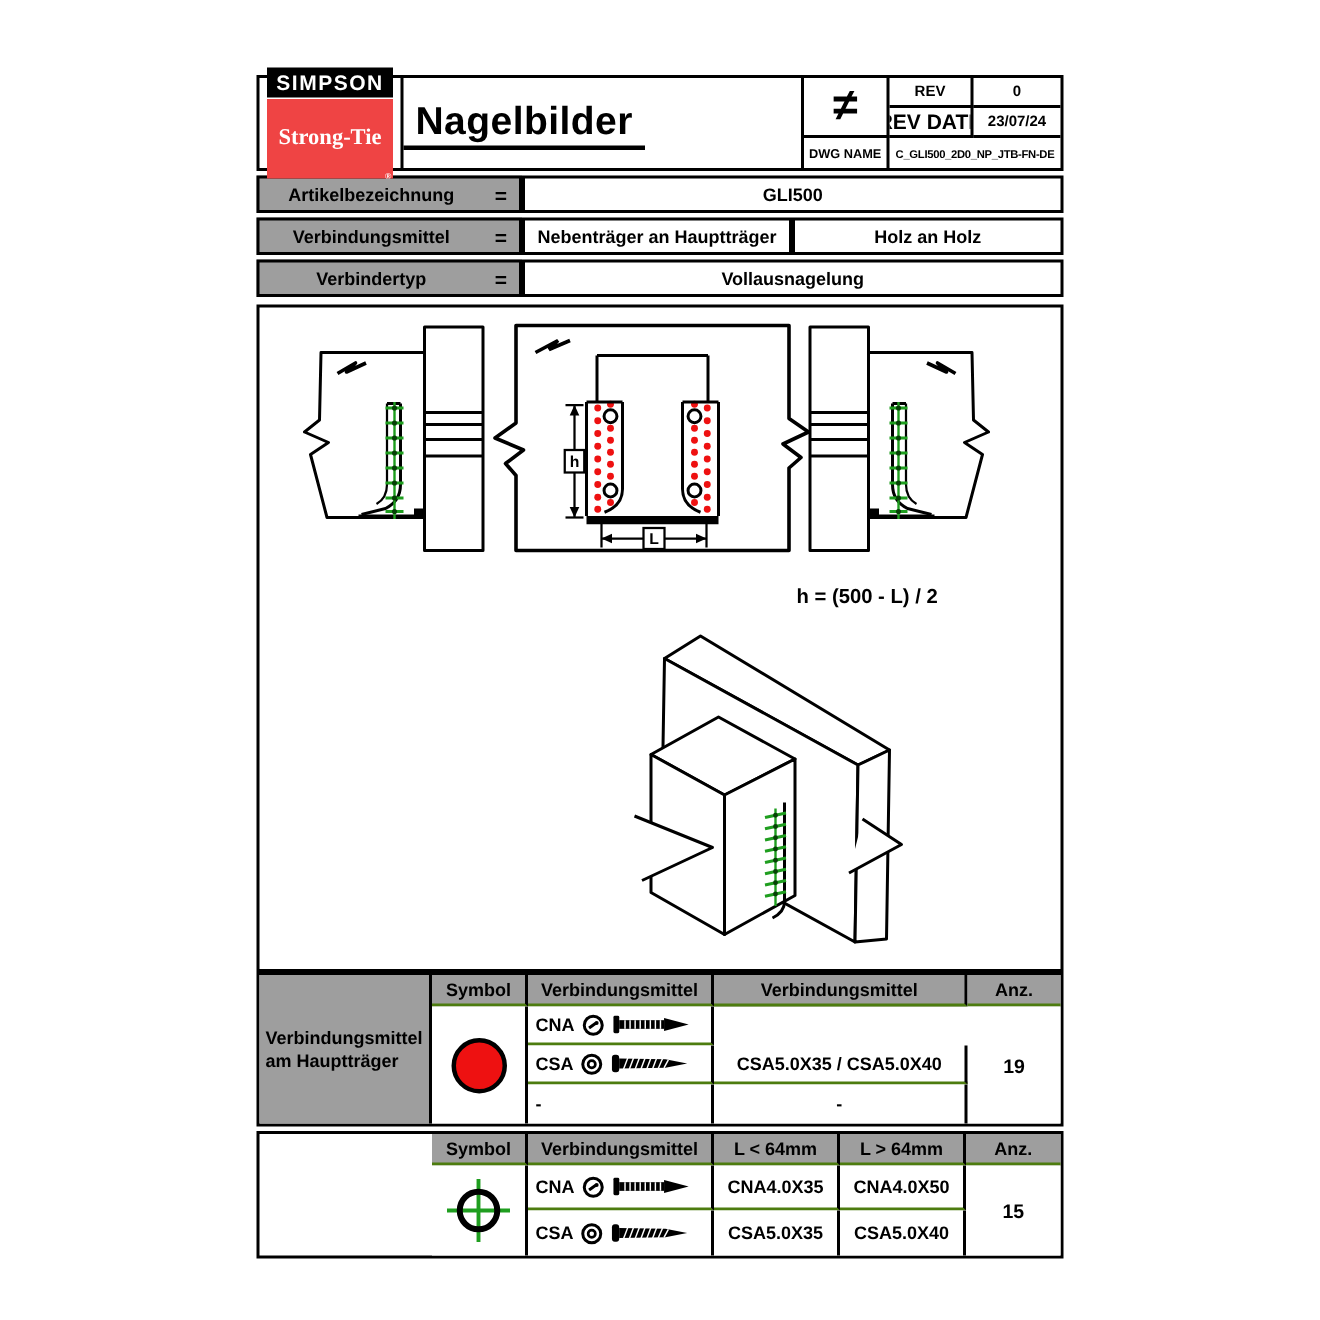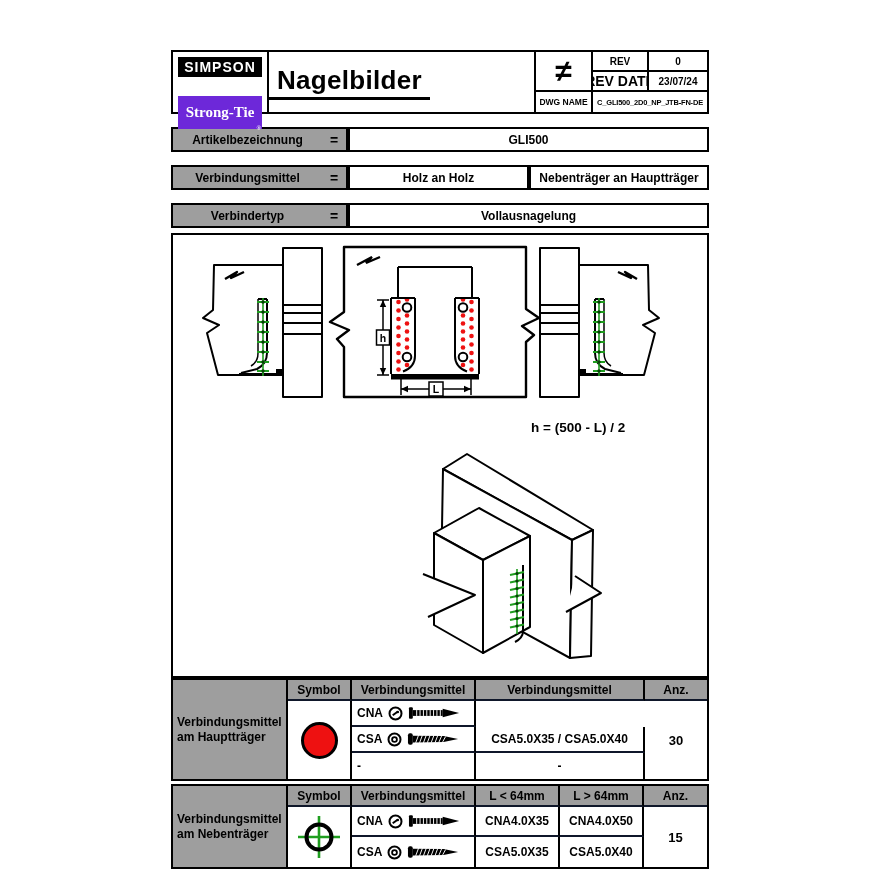--- a/index.html
+++ b/index.html
@@ -3,61 +3,61 @@
 <meta charset="utf-8">
 <style>
   * { box-sizing: border-box; margin: 0; padding: 0; }
   html,body { width: 880px; height: 880px; background: #fff;
     font-family: "Liberation Sans", sans-serif; position: relative; }
   .sheet { position: absolute; left: 171px; top: 50px; width: 538px; color:#000; }
 
   
   .header { display: flex; border: 2px solid #000; height: 64px; background:#fff; }
   .logo-cell { width: 96px; border-right: 2px solid #000; display: flex;
-    flex-direction: column; gap: 19px; padding: 5px; position: relative; }
+    flex-direction: column; justify-content: center; gap: 1px; padding: 5px; position: relative; }
   .logo-simpson { background: #000; color: #fff; font-weight: 700; font-size: 14px;
     text-align: center; padding: 2px 0; letter-spacing: 1px; }
-  .logo-strongtie { background: #6d28d9; color: #fff; font-family: "Liberation Serif", serif;
-    font-weight: 700; font-size: 15px; text-align: center; padding: 8px 0; position:relative; }
+  .logo-strongtie { background: #ef4444; color: #fff; font-family: "Liberation Serif", serif;
+    font-weight: 700; font-size: 15px; text-align: center; padding: 18px 0; position:relative; }
   .reg { position: absolute; right: 1px; bottom: -2px; font-size: 6px; color: #fff; }
   .title-cell { flex: 1; display: flex; align-items: center; justify-content: flex-start; }
   .title { font-size: 26px; font-weight: 700; border-bottom: 3px solid #000;
     padding: 0 8px 1px; letter-spacing: .3px; }
   .rev-block { width: 173px; border-left: 2px solid #000; display: grid;
     grid-template-columns: 57px 56px 1fr; grid-template-rows: 20px 20px 1fr; font-weight: 700; }
   .rc { display: flex; align-items: center; justify-content: center;
     border-right: 2px solid #000; border-bottom: 2px solid #000; font-size: 10px;
     text-align:center; white-space: nowrap; overflow:hidden; }
   .rc.noR { border-right: none; } .rc.noB { border-bottom: none; }
   .proj { grid-area: 1/1/3/2; font-size: 30px; font-weight: 700; line-height: 1; }
   .dwg-l { grid-area: 3/1/4/2; font-size: 8.5px; }
   .dwg-v { grid-area: 3/2/4/4; font-size: 7.5px; letter-spacing:-0.2px; }
 
   
-  .info-row { display: flex; height: 25px; margin-top: 13px; font-weight: 700; }
+  .info-row { display: flex; height: 25px; margin-top: 3px; font-weight: 700; }
   .info-row:first-of-type { margin-top: 4px; }
   .info-label { width: 177px; background: #9e9e9e; border: 2px solid #000;
     display: flex; align-items: center; font-size: 12px; }
   .info-label .lbl { flex: 1; text-align: center; }
   .info-label .eq { width: 24px; text-align: center; font-size: 14px; }
   .info-val { border: 2px solid #000; background: #fff; display: flex;
     align-items: center; justify-content: center; font-size: 12px; }
   .grow { flex: 1; } .w180 { width: 181px; }
 
   
   .drawing-box { margin-top: 5px; border: 2px solid #000; height: 445px; background: #fff; }
   .drawing-box svg { display: block; }
 
   
   .tbl { display: grid; border: 2px solid #000; font-weight: 700; background:#fff; }
   .tbl1 { grid-template-columns: 115px 64px 124px 169px 1fr;
     grid-template-rows: 21px 26px 26px 26px; height: 103px; margin-top: 0; }
   .tbl2 { grid-template-columns: 115px 64px 124px 84px 84px 1fr;
     grid-template-rows: 21px 30px 30px; height: 85px; margin-top: 3px; }
-  .cell { border-right: 2px solid #000; border-bottom: 2px solid #0f172a; background: #fff;
+  .cell { border-right: 2px solid #000; border-bottom: 2px solid #4d7c0f; background: #fff;
     display: flex; align-items: center; justify-content: center; font-size: 12px; overflow: hidden; }
   .gray { background: #9e9e9e; }
   .noR { border-right: none; } .noB { border-bottom: none; }
   .rowlabel { text-align: left; line-height: 1.2; font-size: 12px; padding: 4px 4px; }
   .vmcell { justify-content: flex-start; padding-left: 5px; gap: 5px; }
   .anz { font-size: 13px; }
   .red-dot { width: 37px; height: 37px; border-radius: 50%; border: 3px solid #000; background: #ee1111; }
 </style>
 </head>
 <body>
@@ -88,22 +88,22 @@
       <span class="lbl">Artikelbezeichnung</span>
         <span class="eq">=</span>
     </div>
     <div class="info-val grow">GLI500</div>
   </div>
   <div class="info-row">
     <div class="info-label">
       <span class="lbl">Verbindungsmittel</span>
         <span class="eq">=</span>
     </div>
+    <div class="info-val grow">Nebenträger an Hauptträger</div>
     <div class="info-val w180">Holz an Holz</div>
-    <div class="info-val grow">Nebenträger an Hauptträger</div>
   </div>
   <div class="info-row">
     <div class="info-label">
       <span class="lbl">Verbindertyp</span>
         <span class="eq">=</span>
     </div>
     <div class="info-val grow">Vollausnagelung</div>
   </div>
 
   <div class="drawing-box">
@@ -274,21 +274,21 @@
           <line x1="16" y1="4" x2="16" y2="10"></line>
             <line x1="19.5" y1="4" x2="19.5" y2="10"></line>
           <line x1="23" y1="4" x2="23" y2="10"></line>
             <line x1="26.5" y1="4" x2="26.5" y2="10"></line>
           <line x1="30" y1="4" x2="30" y2="10"></line>
             <line x1="33.5" y1="4" x2="33.5" y2="10"></line>
         </g>
         <polygon points="36,2.5 53,7 36,11.5" fill="#000"></polygon>
       </svg>
     </div>
-    <div class="cell noR noB anz" style="grid-area:2/5/5/6">30</div>
+    <div class="cell noR noB anz" style="grid-area:2/5/5/6">19</div>
 
     <div class="cell vmcell" style="grid-area:3/3">
       <span>CSA</span>
       <svg width="15" height="15" viewBox="0 0 15 15">
         <circle cx="7.5" cy="7.5" r="6" fill="none" stroke="#000" stroke-width="2"></circle>
         <circle cx="7.5" cy="7.5" r="2.4" fill="none" stroke="#000" stroke-width="1.8"></circle>
       </svg>
       <svg width="54" height="14" viewBox="0 0 56 14">
         <rect x="1" y="1" width="5" height="12" rx="2" fill="#000"></rect>
         <polygon points="6,3.5 38,4 53,7 38,10 6,10.5" fill="#000"></polygon>
@@ -304,21 +304,20 @@
         </g>
       </svg>
     </div>
     <div class="cell" style="grid-area:3/4">CSA5.0X35 / CSA5.0X40</div>
 
     <div class="cell vmcell noB" style="grid-area:4/3">-</div>
     <div class="cell noB" style="grid-area:4/4">-</div>
   </div>
 
   <div class="tbl tbl2">
-    <div class="cell gray rowlabel noB" style="grid-area:1/1/4/2">Verbindungsmittel am Nebenträger</div>
     <div class="cell gray" style="grid-area:1/2">Symbol</div>
     <div class="cell gray" style="grid-area:1/3">Verbindungsmittel</div>
     <div class="cell gray" style="grid-area:1/4">L &lt; 64mm</div>
     <div class="cell gray" style="grid-area:1/5">L &gt; 64mm</div>
     <div class="cell gray noR" style="grid-area:1/6">Anz.</div>
 
     <div class="cell noB" style="grid-area:2/2/4/3">
       <svg width="46" height="46" viewBox="0 0 46 46">
         <line x1="23" y1="2" x2="23" y2="44" stroke="#1f9e1f" stroke-width="2.6"></line>
         <line x1="2" y1="23" x2="44" y2="23" stroke="#1f9e1f" stroke-width="2.6"></line>

